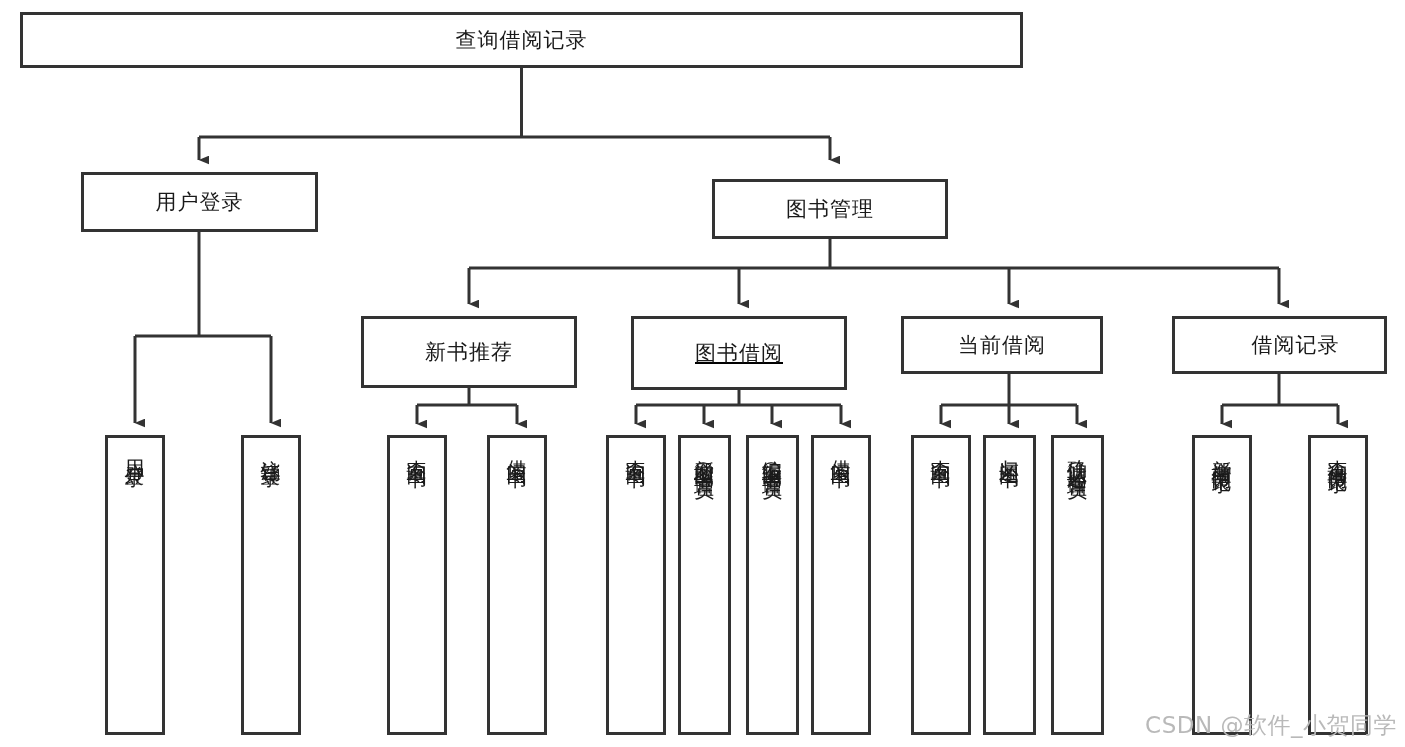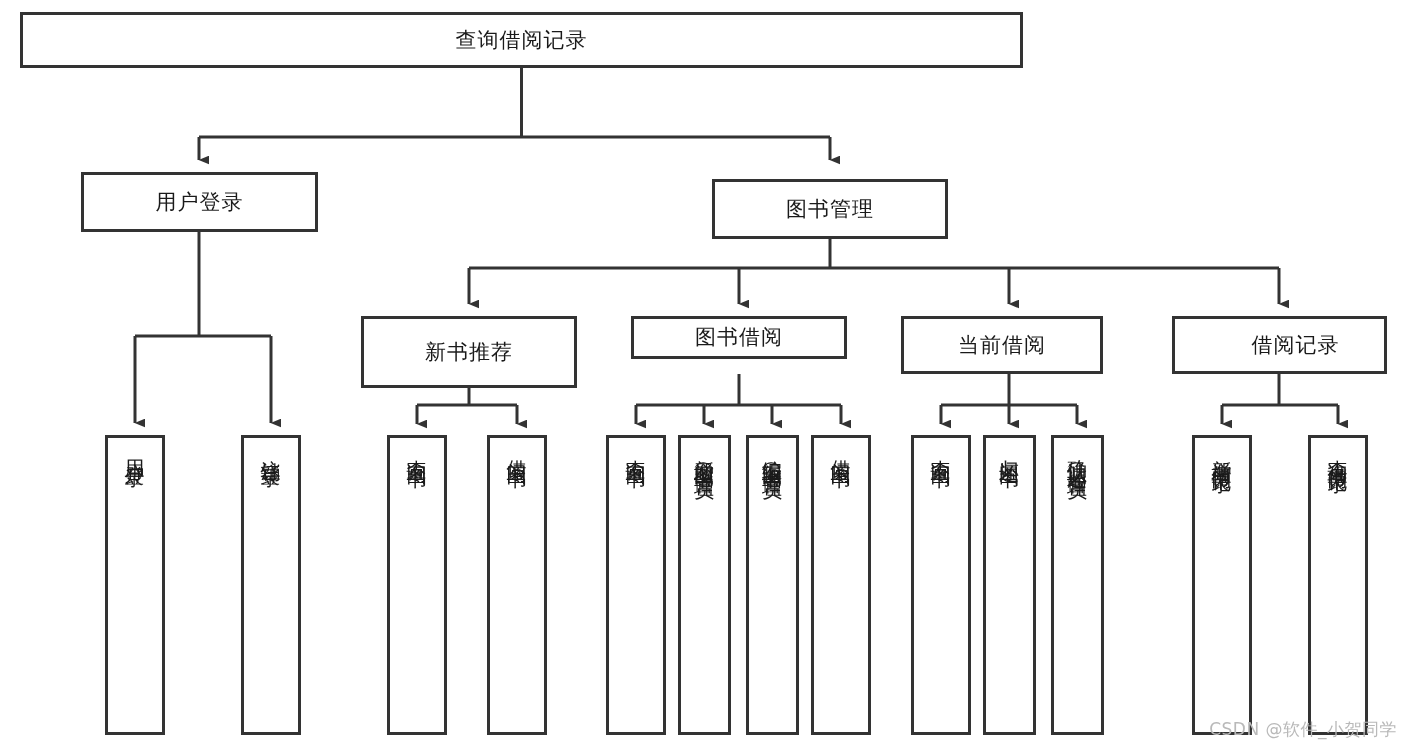--- a/index.html
+++ b/index.html
@@ -56,21 +56,21 @@
     font-size: 20px;
     letter-spacing: 3px;
     line-height: 1.0;
     white-space: nowrap;
     padding-top: 2px;
   }
   .watermark {
     position: absolute;
     right: 8px;
     bottom: 6px;
-    font-size: 17px;
+    font-size: 23px;
     color: #b9b9b9;
     letter-spacing: 0.5px;
     z-index: 3;
     white-space: nowrap;
   }
 </style>
 </head>
 <body>
 
 <div id="diagram-root">
@@ -132,21 +132,21 @@
   <div class="node" style="left:81px; top:172px; width:237px; height:60px;">
     <span class="node-label">用户登录</span>
   </div>
   <div class="node" style="left:712px; top:179px; width:236px; height:60px;align-items:center;">
     <span class="node-label">图书管理</span>
   </div>
 
   <div class="node" style="left:361px; top:316px; width:216px; height:72px;">
     <span class="node-label">新书推荐</span>
   </div>
-  <div class="node" style="left:631px; top:316px; width:216px; height:43px;">
+  <div class="node" style="left:631px; top:316px; width:216px; height:74px;text-decoration:underline;">
     <span class="node-label">图书借阅</span>
   </div>
   <div class="node" style="left:901px; top:316px; width:202px; height:58px;">
     <span class="node-label">当前借阅</span>
   </div>
   <div class="node" style="left:1172px; top:316px; width:215px; height:58px;padding-left:32px;">
     <span class="node-label">借阅记录</span>
   </div>
 
   <div class="node node-leaf" style="left:105px; top:435px; width:60px; height:300px;">

